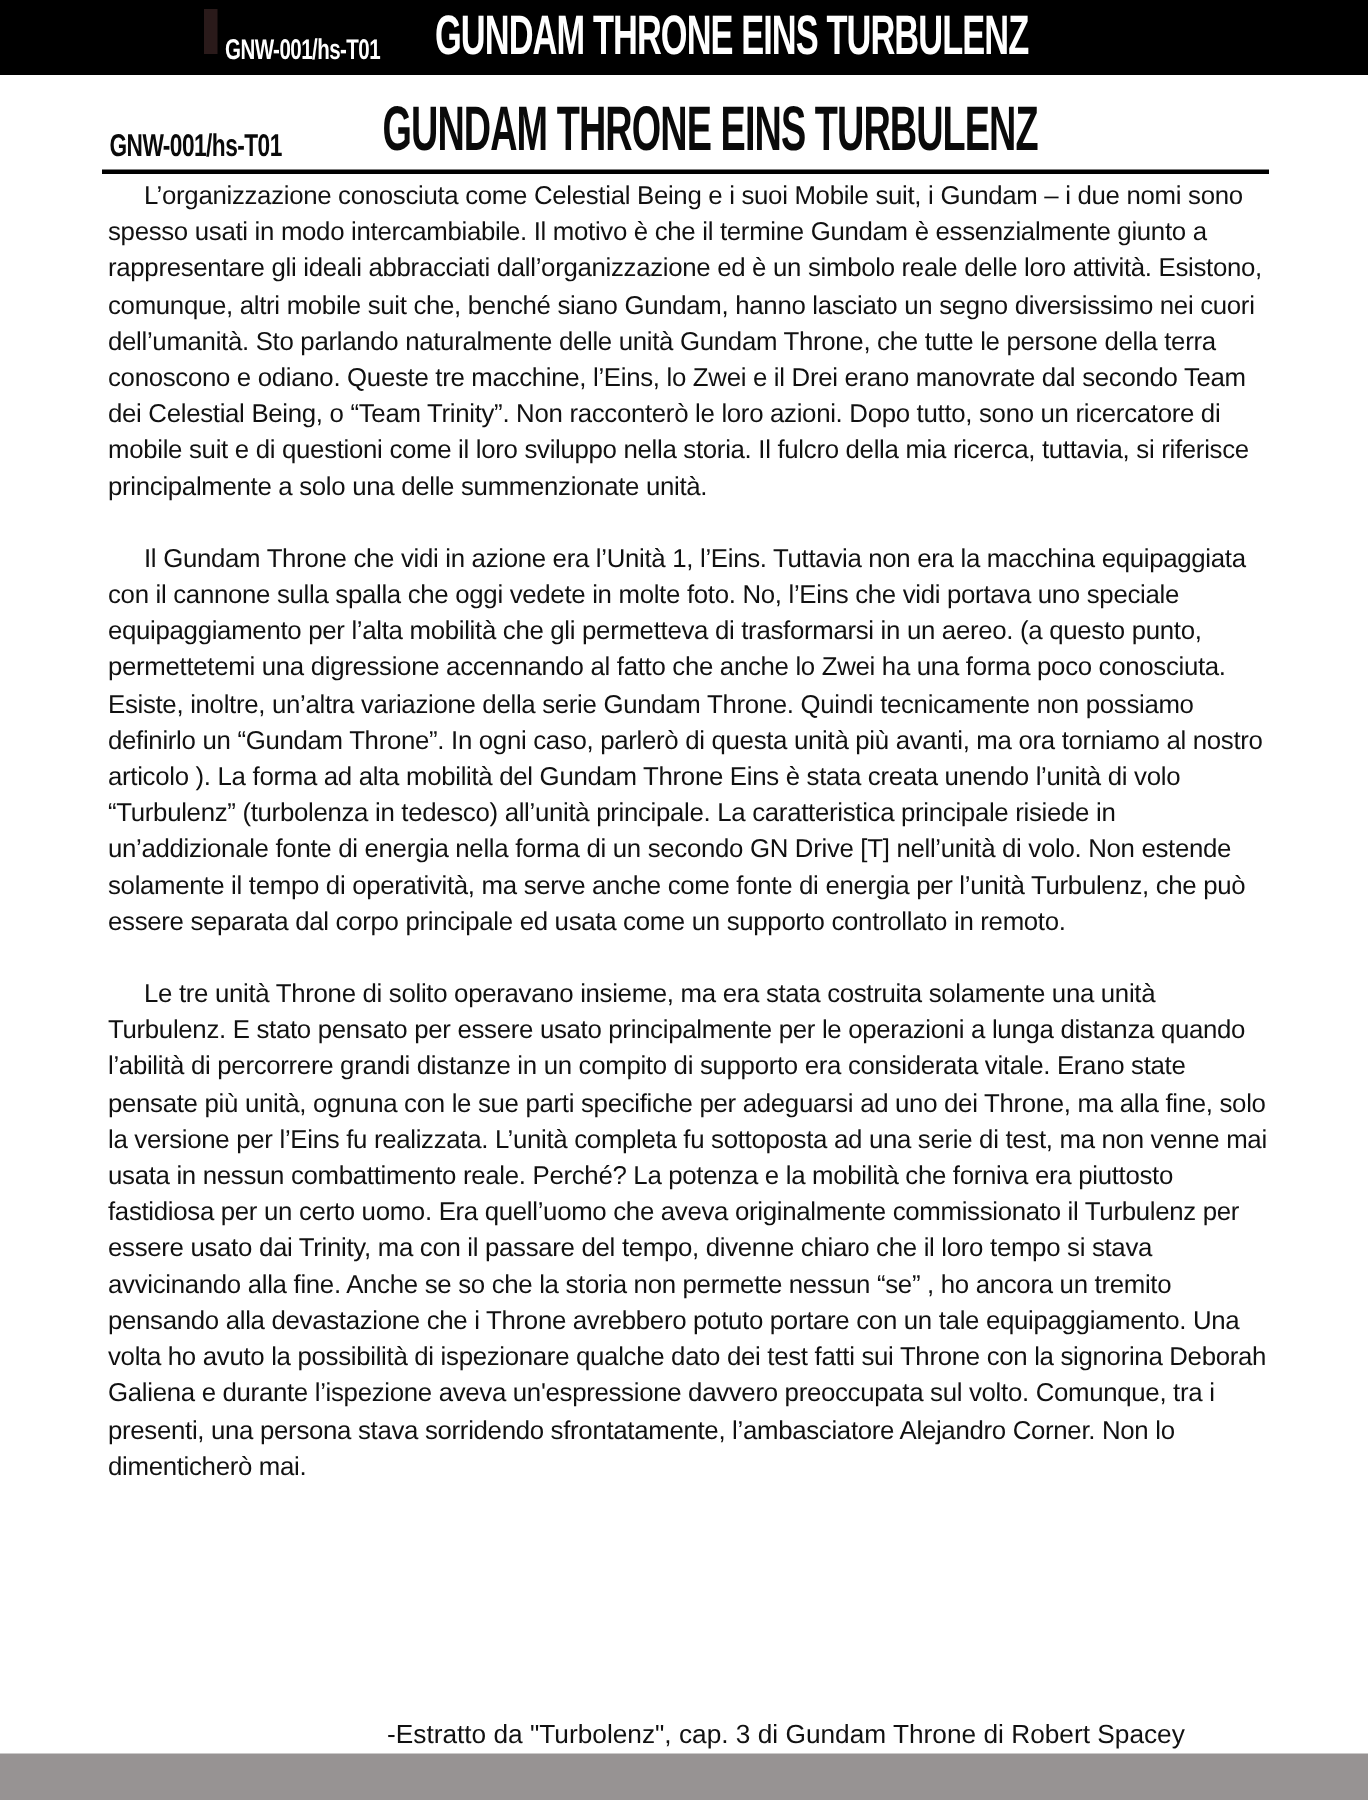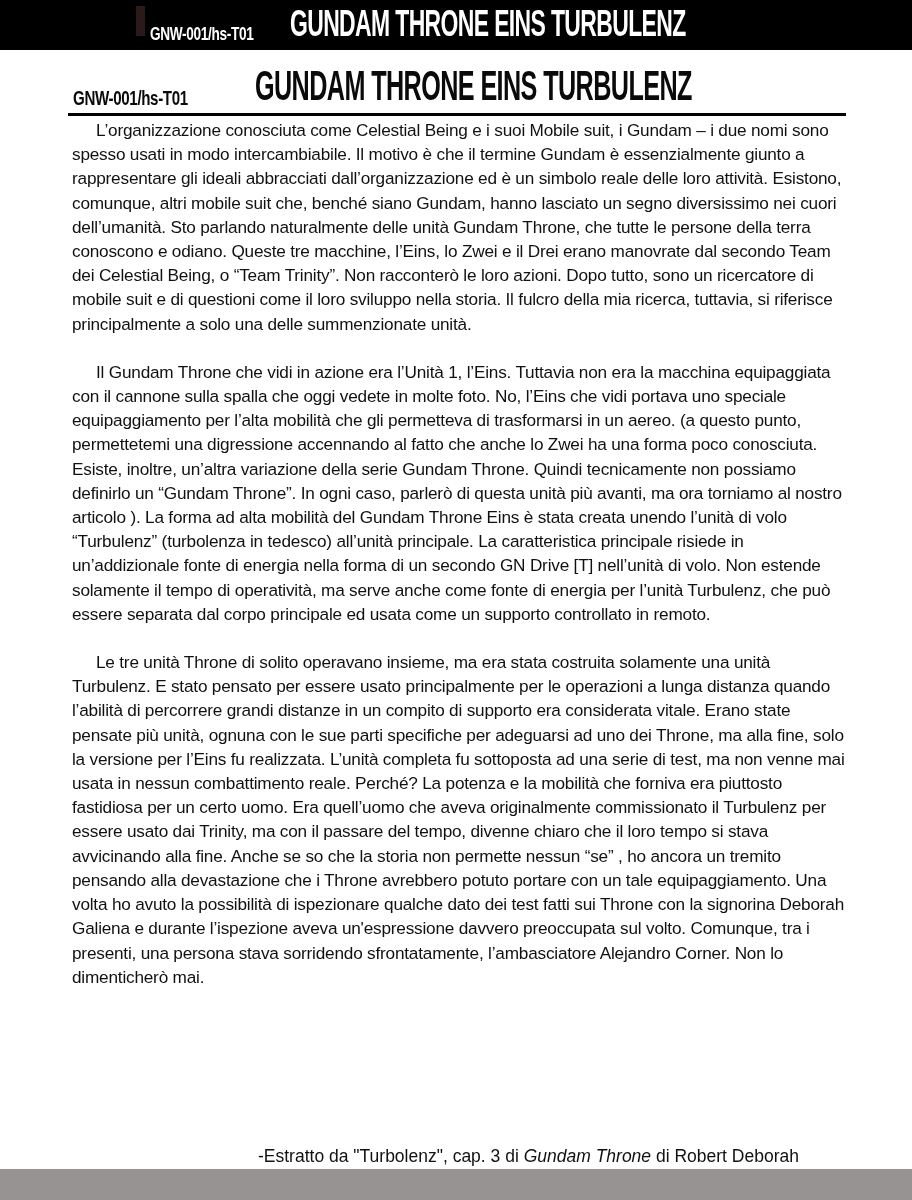--- a/index.html
+++ b/index.html
@@ -40,21 +40,21 @@
     .article p {
       margin: 0 12px 24px 0;
       font-size: 17.2px; line-height: 24.2px;
       text-indent: 24px; letter-spacing: -0.2px;
       text-align: left;
     }
     .citation {
       position: absolute; left: 258px; top: 1146px; white-space: nowrap;
       font-size: 17.5px; color: #111111;
     }
-    .citation .book { font-style: italic; }
+    .citation .book { }
     .footer-bar {
       position: absolute; left: 0; top: 1169px; width: 912px; height: 31px;
       background: #979393;
     }
   </style>
 </head>
 <body>
 
 <div class="topbar" style="background: rgb(0, 0, 0);">
   <div class="accent"></div>
@@ -69,16 +69,16 @@
 
 <div class="rule"></div>
 
 <div class="article">
   <p>L’organizzazione conosciuta come Celestial Being e i suoi Mobile suit, i Gundam – i due nomi sono spesso usati in modo intercambiabile. Il motivo è che il termine Gundam è essenzialmente giunto a rappresentare gli ideali abbracciati dall’organizzazione ed è un simbolo reale delle loro attività. Esistono, comunque, altri mobile suit che, benché siano Gundam, hanno lasciato un segno diversissimo nei cuori dell’umanità. Sto parlando naturalmente delle unità Gundam Throne, che tutte le persone della terra conoscono e odiano. Queste tre macchine, l’Eins, lo Zwei e il Drei erano manovrate dal secondo Team dei Celestial Being, o “Team Trinity”.  Non racconterò le loro azioni. Dopo tutto, sono un ricercatore di mobile suit e di questioni come il loro sviluppo nella storia. Il fulcro della mia ricerca, tuttavia, si riferisce principalmente a solo una delle summenzionate unità.</p>
   <p>Il Gundam Throne che vidi in azione era l’Unità 1, l’Eins. Tuttavia non era la macchina equipaggiata con il cannone sulla spalla che oggi vedete in molte foto. No, l’Eins che vidi portava uno speciale equipaggiamento per l’alta mobilità che gli permetteva di trasformarsi in un aereo. (a questo punto, permettetemi una digressione accennando al fatto che anche lo Zwei ha una forma poco conosciuta. Esiste, inoltre, un’altra variazione della serie Gundam Throne. Quindi tecnicamente non possiamo definirlo un “Gundam Throne”. In ogni caso, parlerò di questa unità più avanti, ma ora torniamo al nostro articolo ). La forma ad alta mobilità del Gundam Throne Eins è stata creata unendo l’unità di volo “Turbulenz” (turbolenza in tedesco) all’unità principale. La caratteristica principale risiede in un’addizionale fonte di energia nella forma di un secondo GN Drive [T] nell’unità di volo. Non estende solamente il tempo di operatività, ma serve anche come fonte di energia per l’unità Turbulenz, che può essere separata dal corpo principale ed usata come un supporto controllato in remoto.</p>
   <p>Le tre unità Throne di solito operavano insieme, ma era stata costruita solamente una unità Turbulenz. E stato pensato per essere usato principalmente per le operazioni a lunga distanza quando l’abilità di percorrere grandi distanze in un compito di supporto era considerata vitale. Erano state pensate più unità, ognuna con le sue parti specifiche per adeguarsi ad uno dei Throne, ma alla fine, solo la versione per l’Eins fu realizzata. L’unità completa fu sottoposta ad una serie di test, ma non venne mai usata in nessun combattimento reale. Perché? La potenza e la mobilità che forniva era piuttosto fastidiosa per un certo uomo. Era quell’uomo che aveva originalmente commissionato il Turbulenz per essere usato dai Trinity, ma con il passare del tempo, divenne chiaro che il loro tempo si stava avvicinando alla fine. Anche se so che la storia non permette nessun “se” , ho ancora un tremito pensando alla devastazione che i Throne avrebbero potuto portare con un tale equipaggiamento. Una volta ho avuto la possibilità di ispezionare qualche dato dei test fatti sui Throne con la signorina Deborah Galiena e durante l’ispezione aveva un'espressione davvero preoccupata sul volto. Comunque, tra i presenti, una persona stava sorridendo sfrontatamente, l’ambasciatore Alejandro Corner. Non lo dimenticherò mai.</p>
 </div>
 
 <div class="citation">
-  <span>-Estratto da "Turbolenz", cap. 3 di </span><span class="book">Gundam Throne</span><span> di Robert Deborah</span>
+  <span>-Estratto da "Turbolenz", cap. 3 di </span><span class="book">Gundam Throne</span><span> di Robert Spacey</span>
 </div>
 
 <div class="footer-bar" style="background: rgb(151, 147, 147);"></div>
 
 </body></html>

